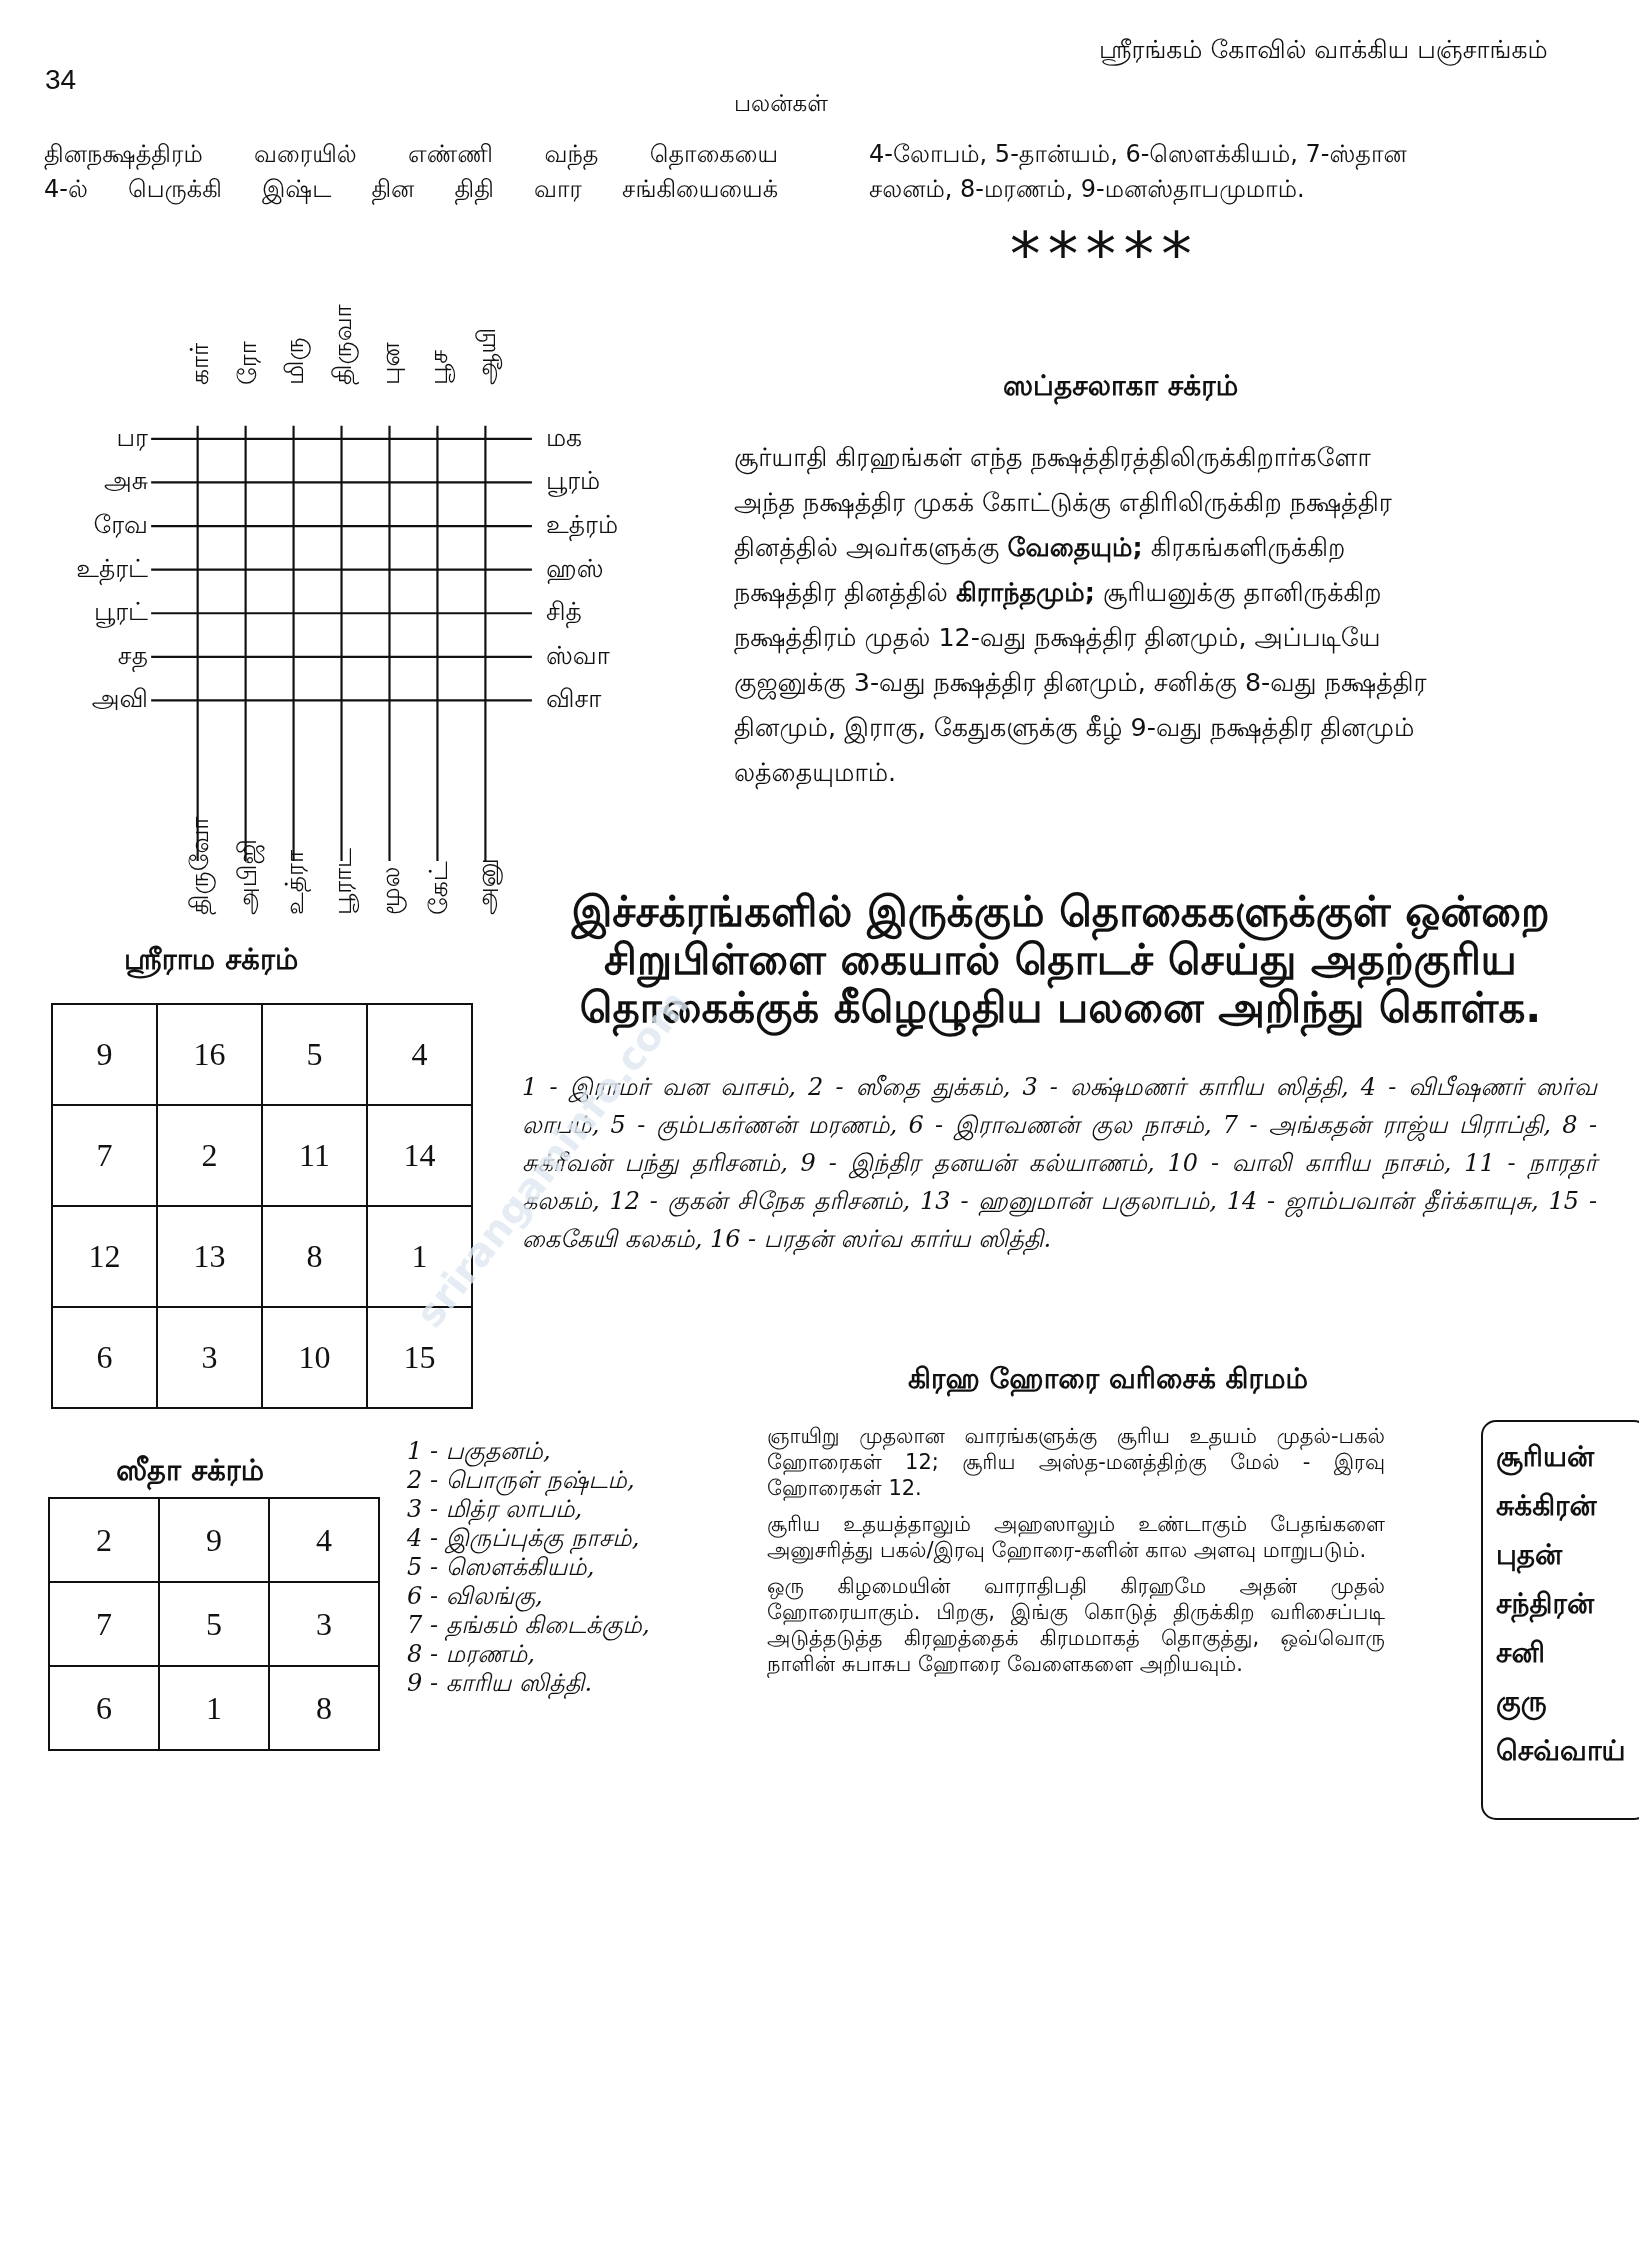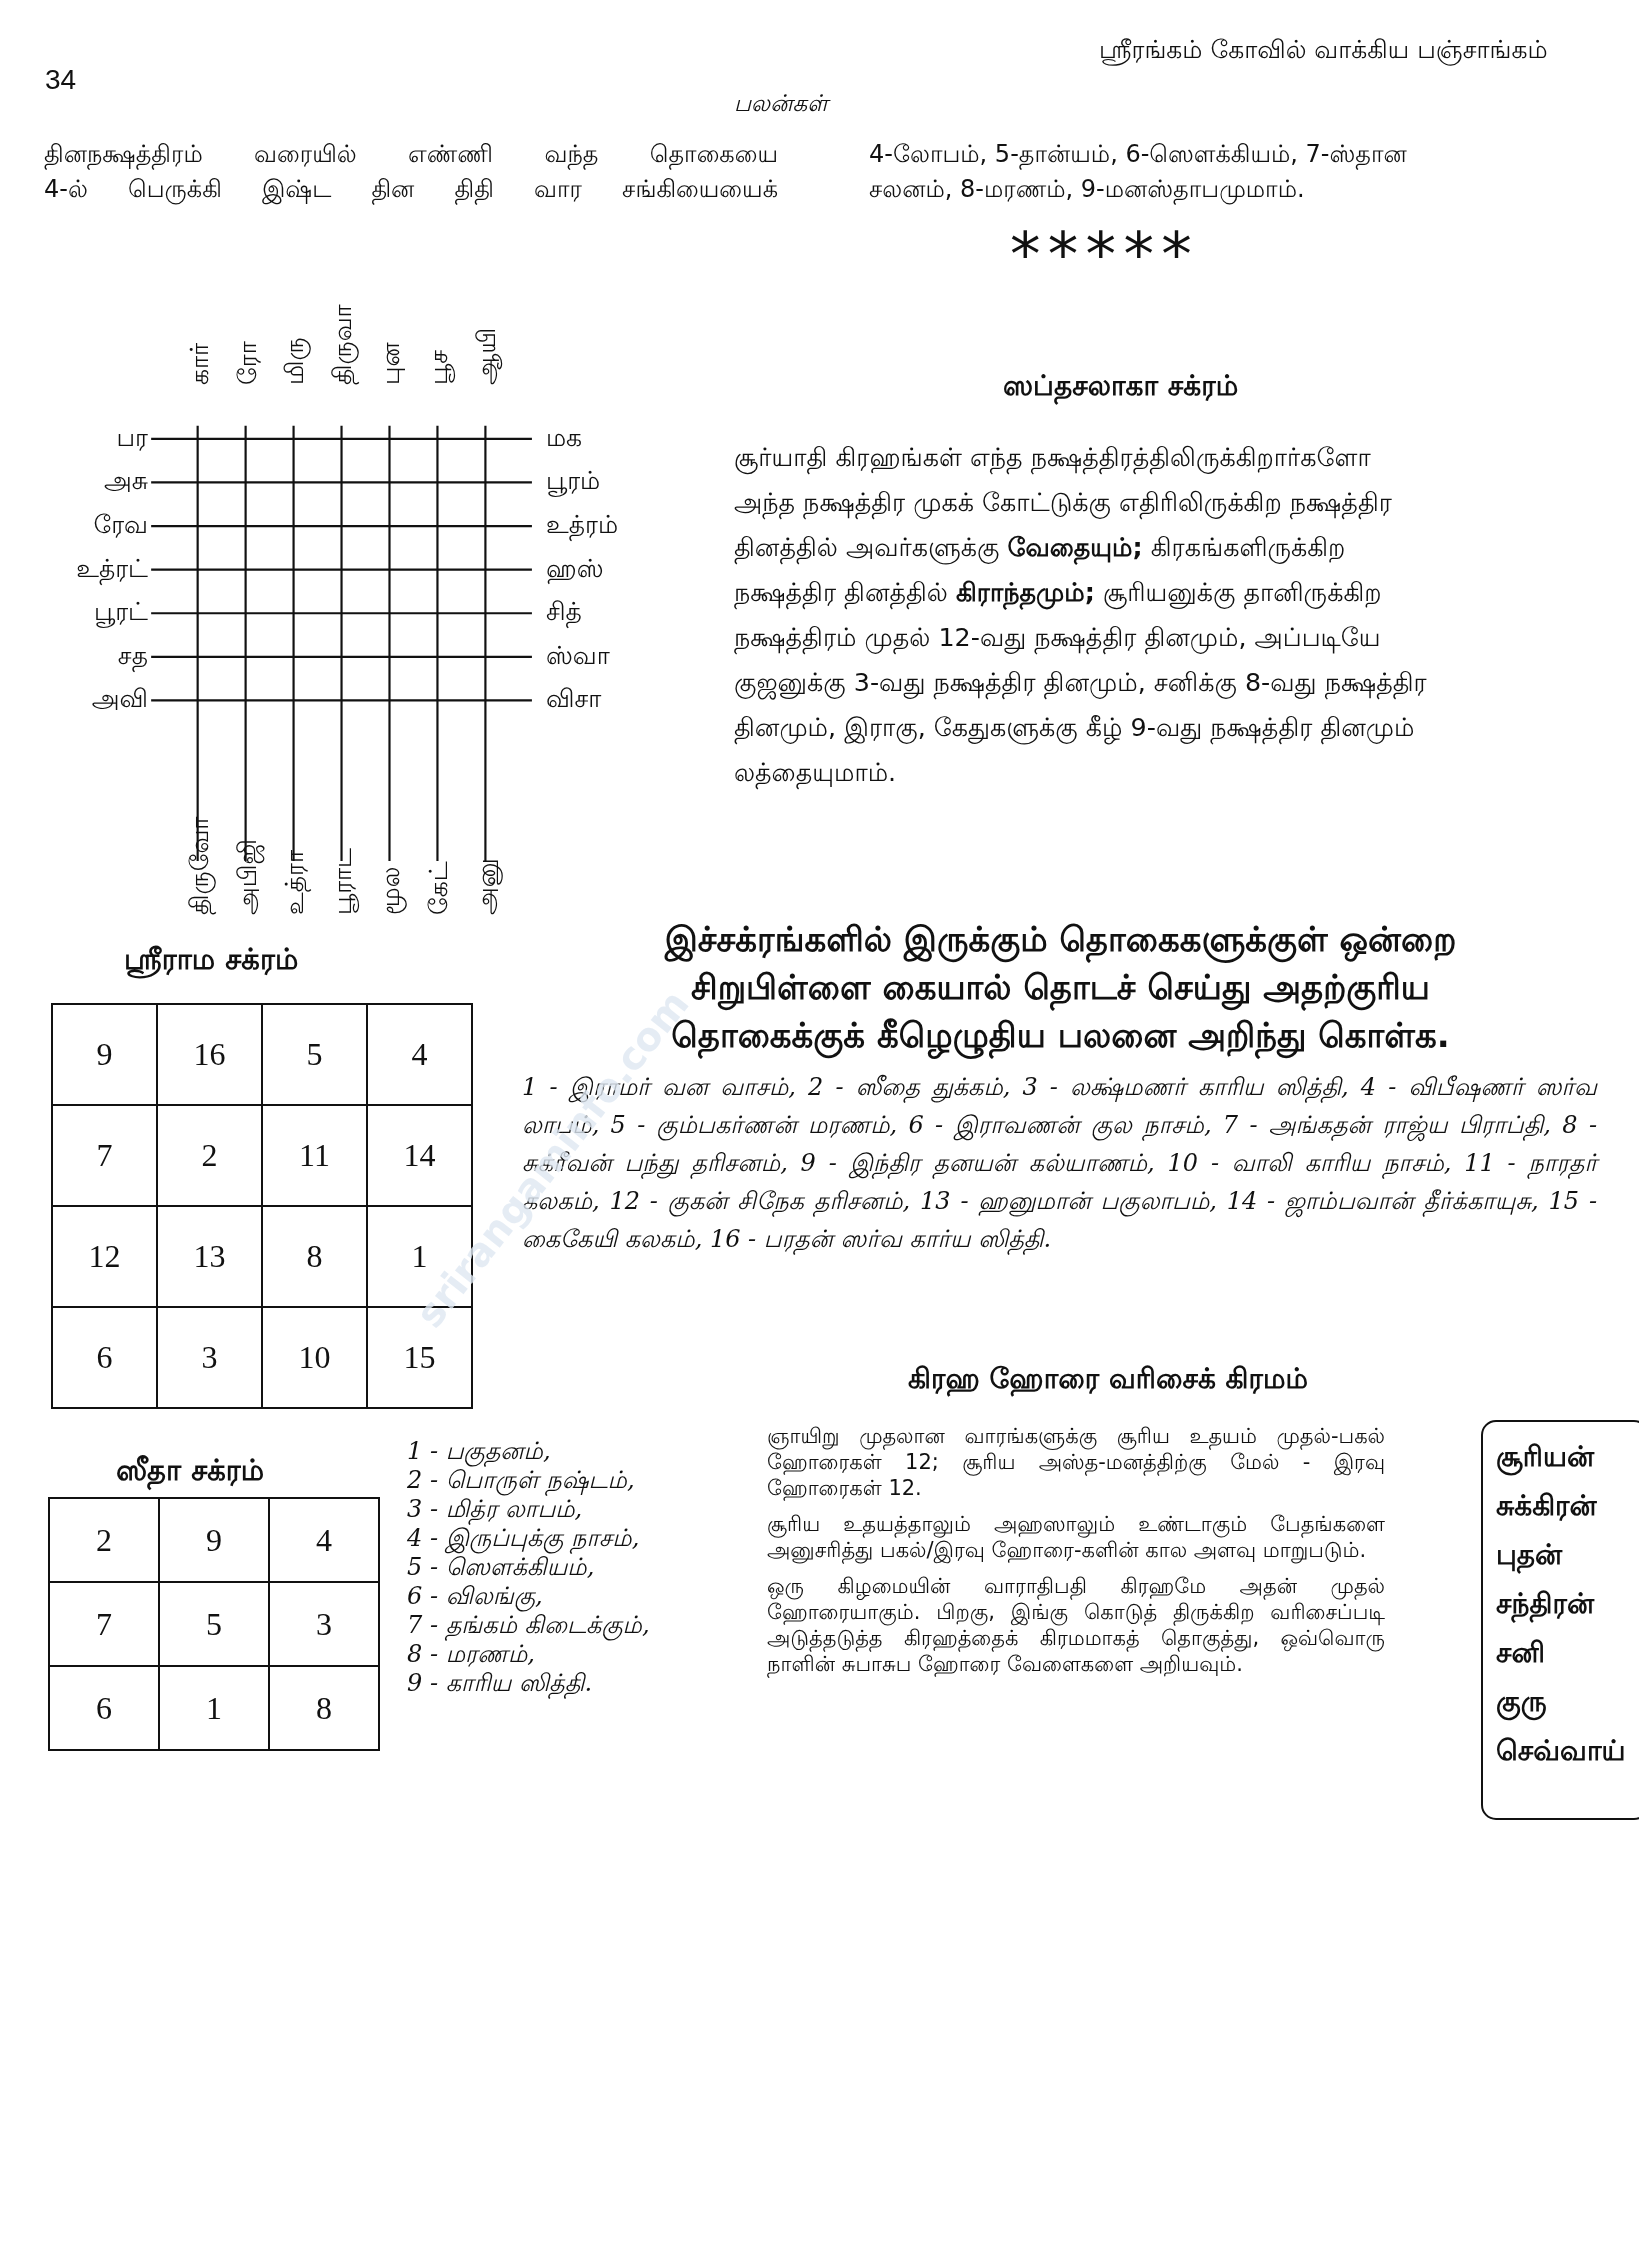--- a/index.html
+++ b/index.html
@@ -1,40 +1,40 @@
 <!DOCTYPE html>
 <html style="font-size:11.6px"><head>
 <meta charset="utf-8">
 <style>
   html, body { margin:0; padding:0; background:#ffffff; }
   body { width:1639px; height:2261px; position:relative; overflow:hidden; color:#111; font-family:"DejaVu Sans", sans-serif; }
   .abs { position:absolute; }
   .pageno { left:45px; top:64px; font-size:28px; font-family:"Liberation Sans", sans-serif; }
   .runhead { left:1099px; top:35px; font-size:25px; white-space:nowrap; }
-  .sechead { left:734px; top:90px; font-size:23px; white-space:nowrap;font-style:italic; }
+  .sechead { left:734px; top:90px; font-size:23px; white-space:nowrap; }
   .para { font-size:24px; line-height:35px; text-align:justify; }
   .p-top-left { left:44px; top:137px; width:734px; text-align-last:justify; }
   .p-top-left .ln { display:block; text-align:justify; text-align-last:justify; }
   .p-top-right { left:869px; top:137px; width:727px; }
   .stars { left:1010px; top:218px; font-size:61px; letter-spacing:7.3px; font-family:"DejaVu Sans", sans-serif; }
 
   
   .sapta { left:0; top:276px; width:654px; height:596px; }
   .sapta svg { position:absolute; left:0; top:0; }
   .vlabel { position:absolute; font-size:25px; white-space:nowrap; transform-origin:left top; }
   .vtop { transform:rotate(-90deg); }
   .vbot { transform:rotate(-90deg); }
   .hlabel-l { position:absolute; font-size:25px; text-align:right; width:80px; }
   .hlabel-r { position:absolute; font-size:25px; text-align:left; }
 
   .h-sapta { left:1003px; top:369px; font-size:28px; font-weight:bold; white-space:nowrap; }
   .p-sapta { left:734px; top:435px; width:872px; font-size:25.4px; line-height:45px; }
   .p-sapta b { font-weight:bold;margin-top:40px; }
 
-  .bignote { left:530px; top:888px; width:1061px; font-size:34px; line-height:48px; font-weight:bold; text-align:center;margin-top:27px; }
+  .bignote { left:530px; top:888px; width:1061px; font-size:42px; line-height:48px; font-weight:bold; text-align:center; }
   .p-rama { left:522px; top:1068px; width:1075px; font-size:24px; line-height:38px; font-style:italic; font-family:"DejaVu Serif", serif; }
 
   .h-rama { left:124px; top:942px; font-size:29px; font-weight:bold; }
   table.grid { border-collapse:collapse; position:absolute; }
   table.grid td { border:2.9px solid #111; text-align:center; vertical-align:middle; font-family:"Liberation Serif", serif; }
   .rama-grid { left:51px; top:1003px; }
   .rama-grid td { width:101px; height:97px; font-size:32px; }
 
   .h-sita { left:116px; top:1453px; font-size:29px; font-weight:bold; }
   .sita-grid { left:48px; top:1497px; }

